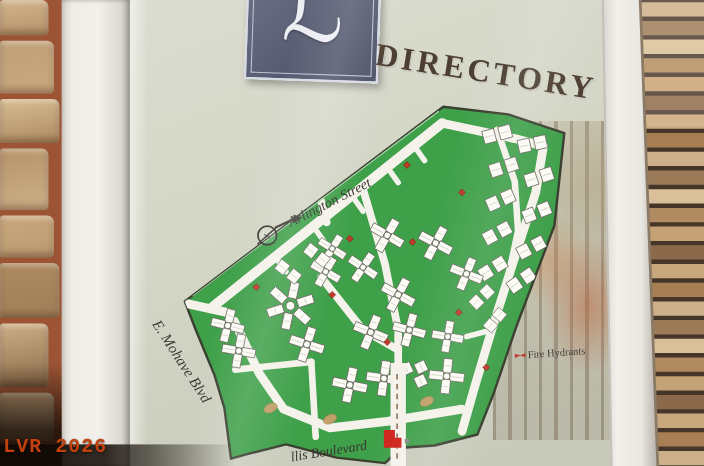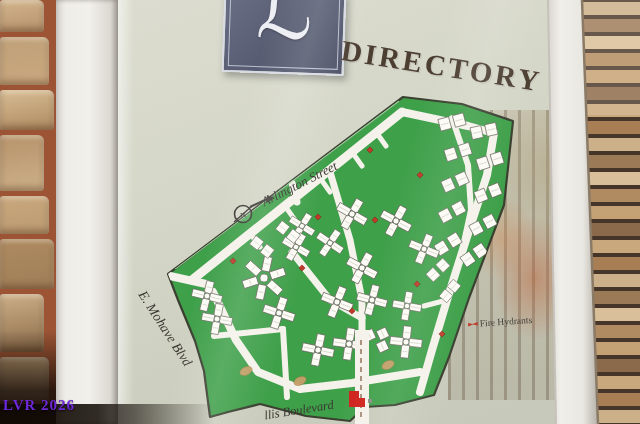--- a/index.html
+++ b/index.html
@@ -43,22 +43,22 @@
   .legend .hyd-icon{position:static;display:inline-block;color:#c0392b;font-size:7px;letter-spacing:-1px;vertical-align:1px;margin-right:3px;font-family:"DejaVu Sans",sans-serif;}
 
   
   .frame-left{left:54px;top:0;width:64px;height:424px;
     background:linear-gradient(90deg,#cfccc6 0%,#efedE8 18%,#f2f0eb 55%,#dbd8d2 88%,#b9b5ae 100%);
     box-shadow:inset -3px 0 4px rgba(60,55,45,.25), inset 3px 0 4px rgba(60,55,45,.18);}
   .stone-left{left:0;top:0;width:56px;height:424px;background:#9c5434;}
   .stone-dark{left:0;top:330px;width:56px;height:94px;background:linear-gradient(transparent, rgba(22,12,6,.85) 65%);}
   .bottom-shadow{left:0;bottom:0;width:215px;height:20px;
     background:linear-gradient(to right, rgba(16,9,4,.96) 0%, rgba(16,9,4,.85) 45%, rgba(16,9,4,0) 100%);}
-  .watermark{left:3px;top:397px;font-family:Liberation Serif, serif;font-weight:bold;
-    font-size:15px;color:#6d28d9;text-shadow:0 1px 2px rgba(0,0,0,.65);letter-spacing:1px;}
+  .watermark{left:3px;top:397px;font-family:Liberation Mono, monospace;font-weight:bold;
+    font-size:18px;color:#c2410c;text-shadow:0 1px 2px rgba(0,0,0,.65);letter-spacing:1px;}
 
   svg{overflow:visible;}
   #site-map{left:0;top:0;}
   #right-side{left:0;top:0;}
 </style>
 </head>
 <body>
 
 <div class="scene">
 

